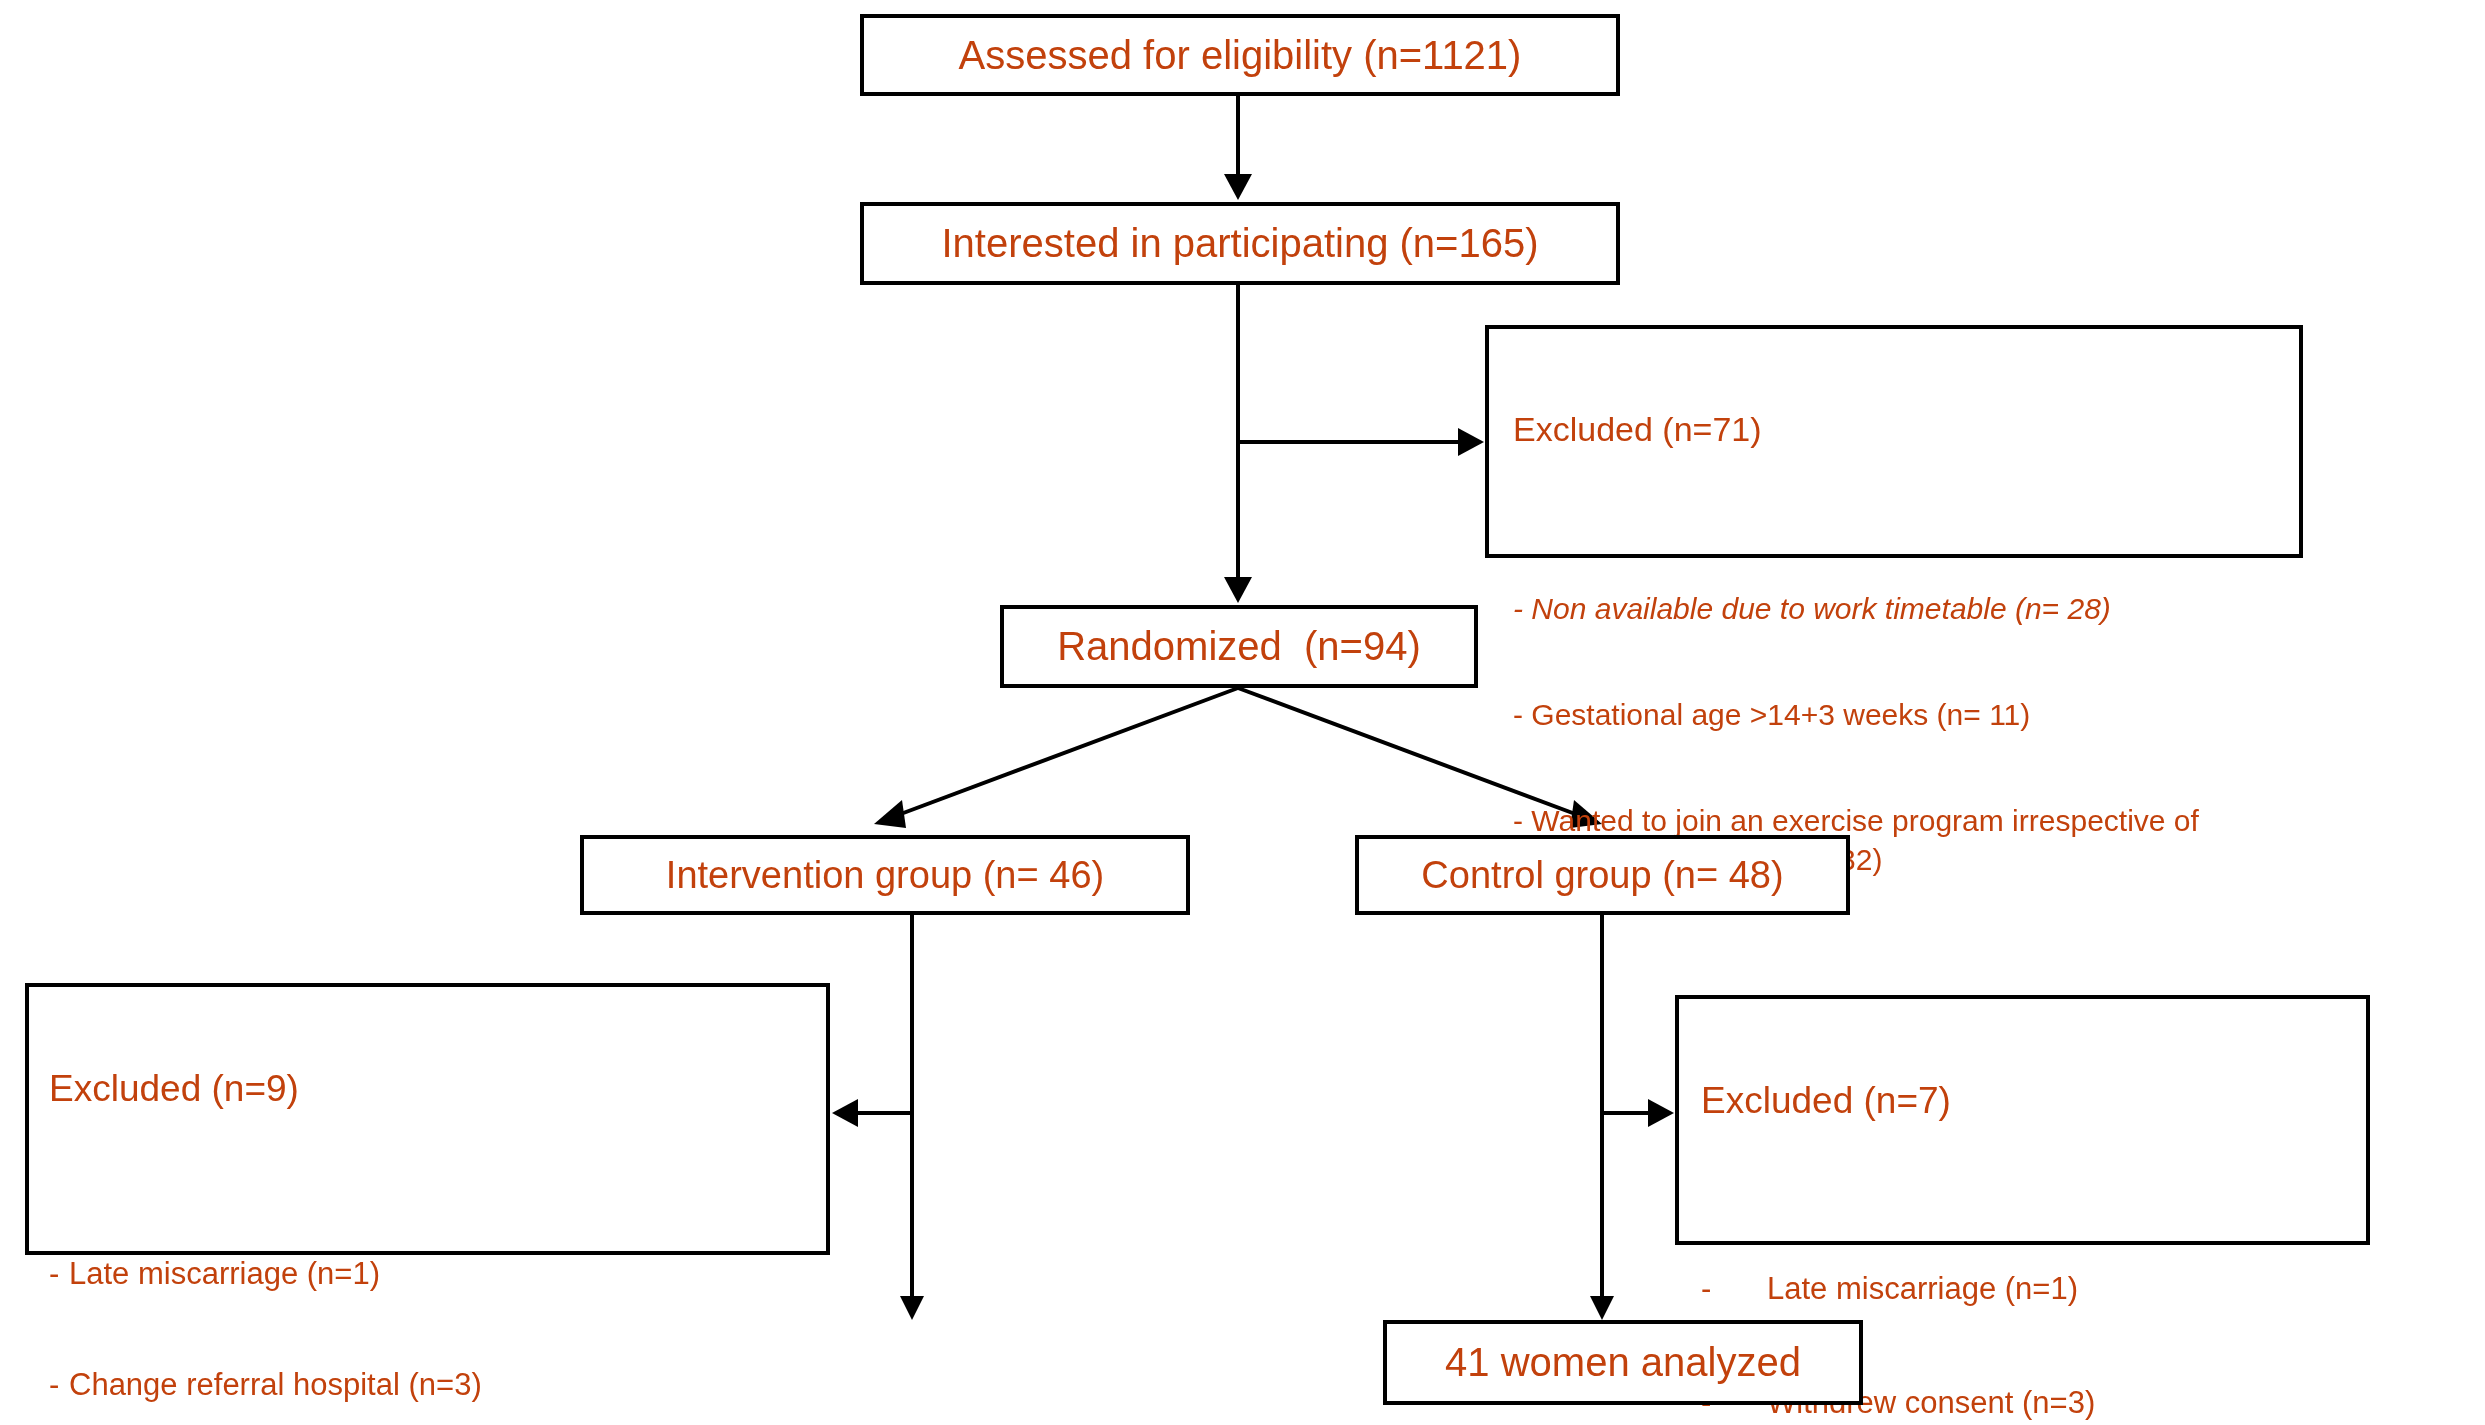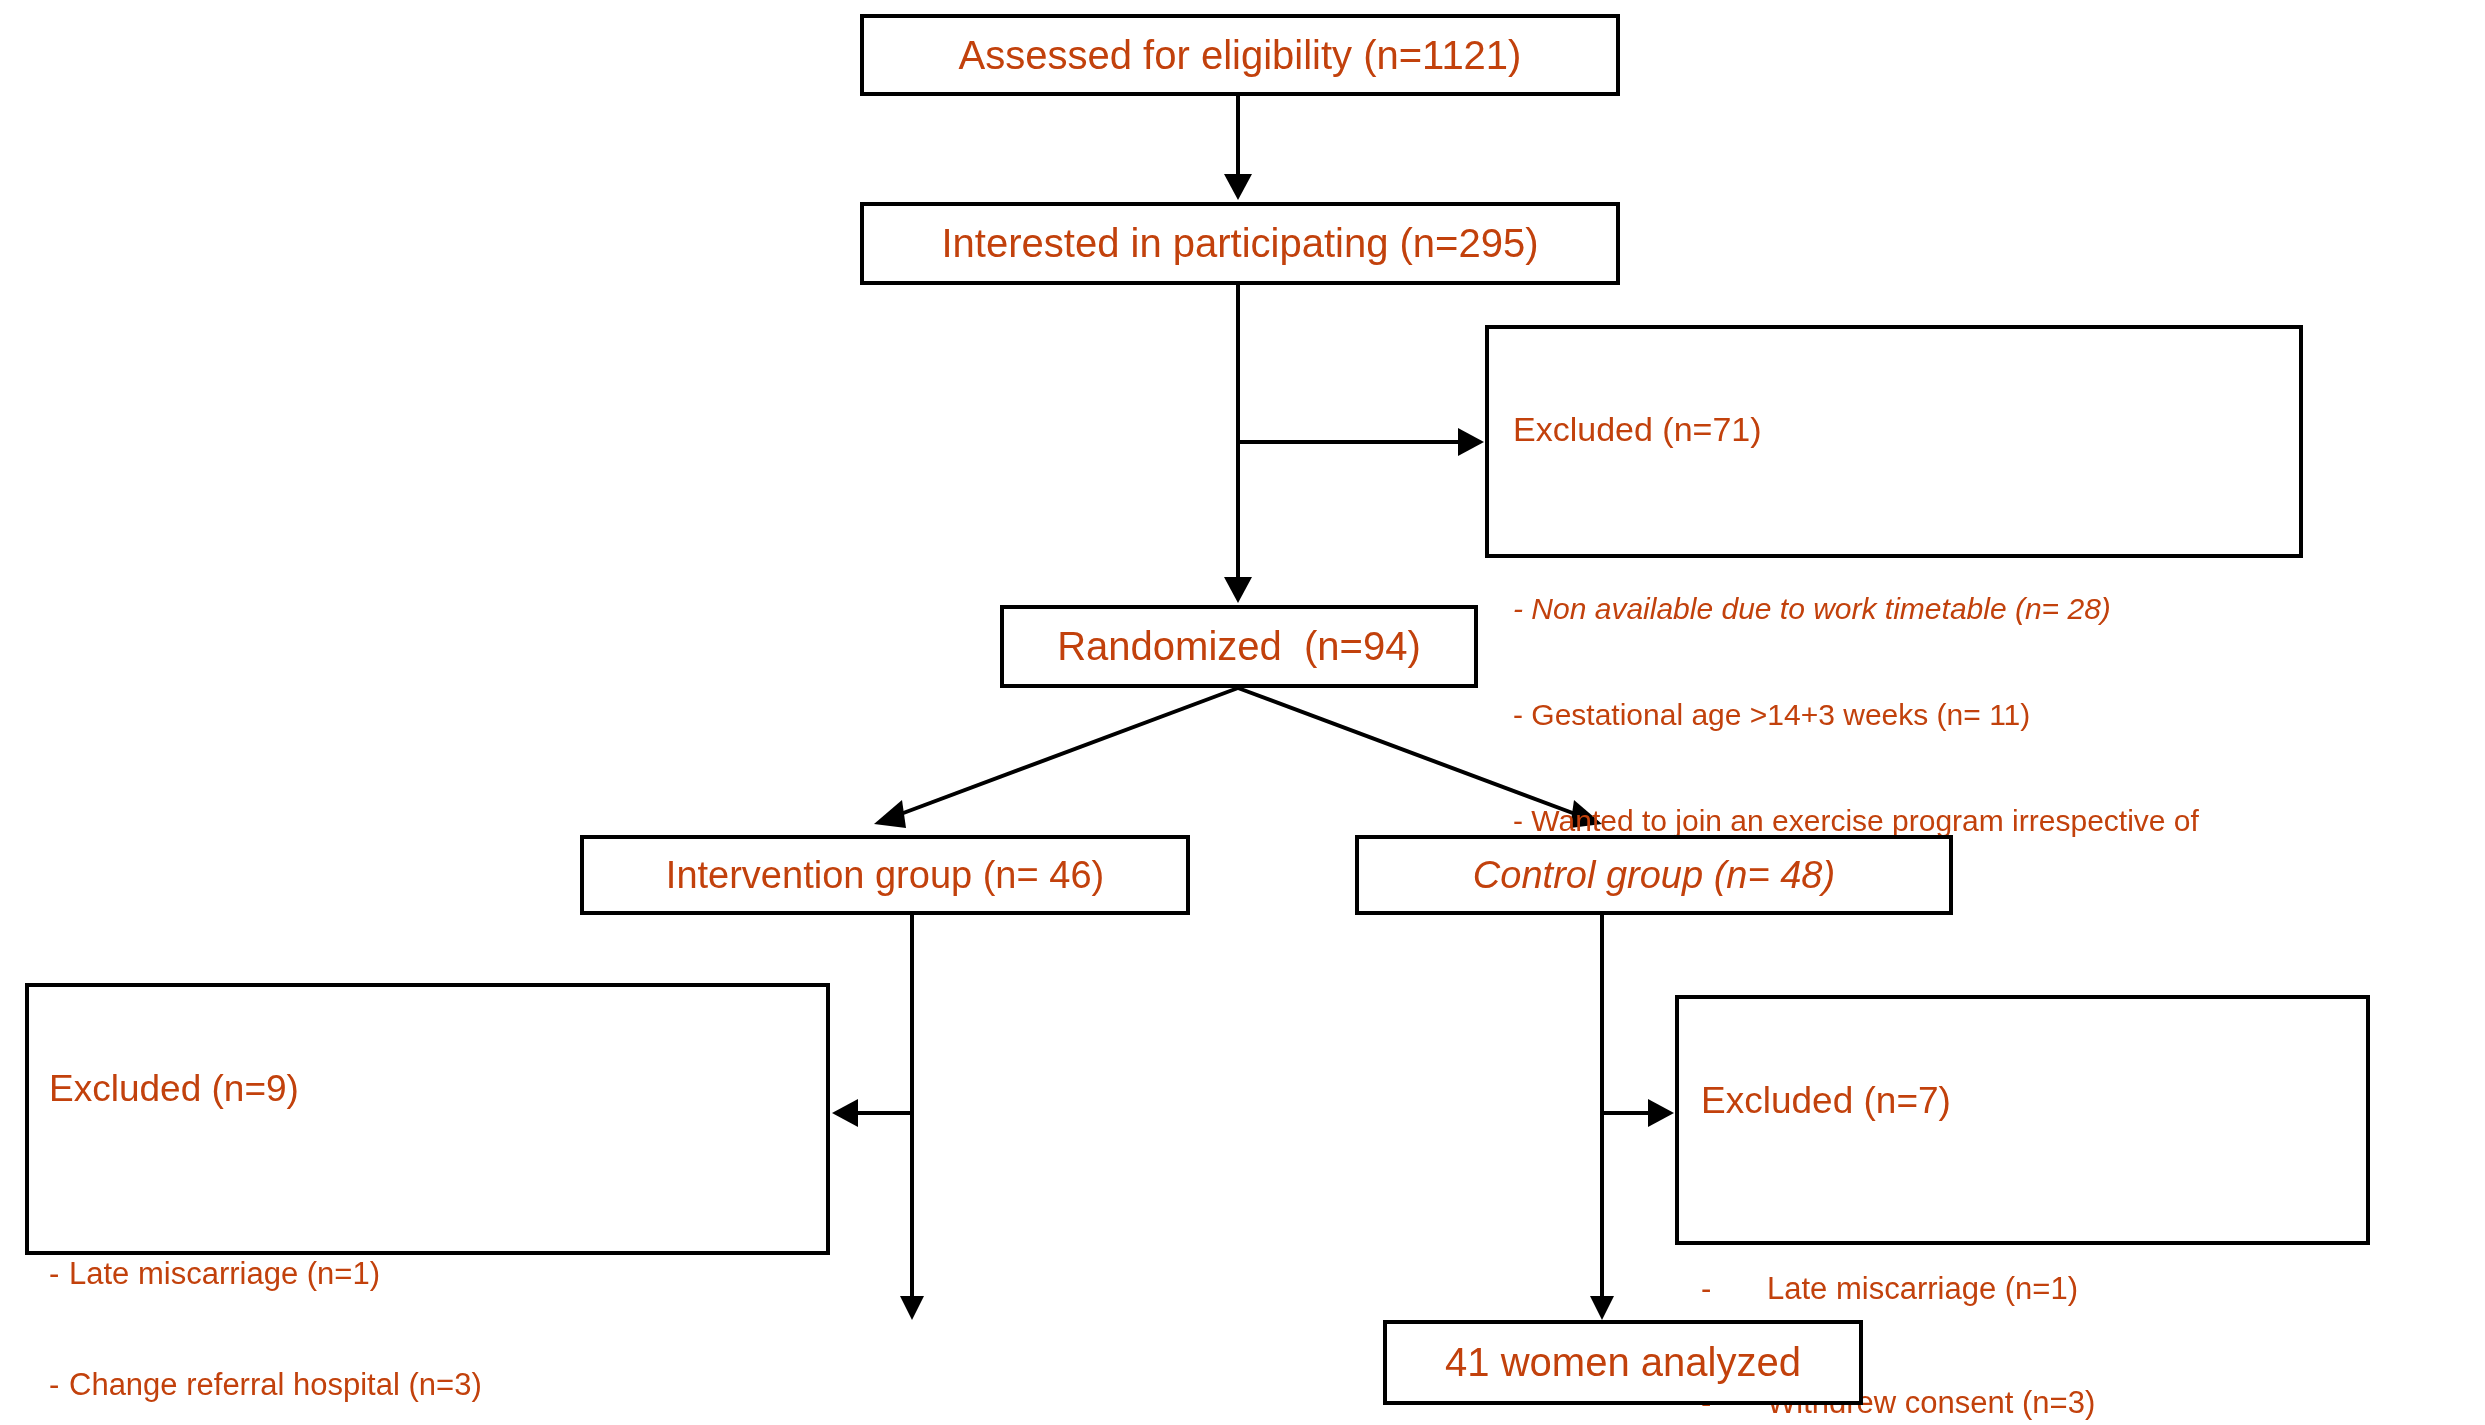--- a/index.html
+++ b/index.html
@@ -120,41 +120,41 @@
       <line x1="1602" y1="1113" x2="1656" y2="1113" stroke="#000000" stroke-width="4"></line>
       <path d="M 1674 1113 L 1648 1099 L 1648 1127 z" fill="#000000"></path>
     </g>
   </svg>
 
   <div class="node center" style="left:860px; top:14px; width:760px; height:82px; font-size:40px;">
     <span>Assessed for eligibility (n=1121)</span>
   </div>
 
   <div class="node center" style="left:860px; top:202px; width:760px; height:83px; font-size:40px;">
-    <span>Interested in participating (n=295)</span>
+    <span>Interested in participating (n=165)</span>
   </div>
 
   <div class="node listbox" style="left:1485px; top:325px; width:818px; height:233px; font-size:30px; padding:14px 0 16px 24px;">
     <span class="node-title" style="font-size:34px; margin-bottom:6px;">Excluded (n=71)</span>
     <span class="bullets">
       <span class="bullet-row" style="line-height:1.30;font-style:italic;">- Non available due to work timetable (n= 28)</span>
       <span class="bullet-row" style="line-height:1.30;">- Gestational age &gt;14+3 weeks (n= 11)</span>
       <span class="bullet-row" style="line-height:1.30; white-space:pre-wrap; width:760px;">- Wanted to join an exercise program irrespective of randomization group (n=32)</span>
     </span>
   </div>
 
   <div class="node center" style="left:1000px; top:605px; width:478px; height:83px; font-size:40px;">
     <span>Randomized  (n=94)</span>
   </div>
 
   <div class="node center" style="left:580px; top:835px; width:610px; height:80px; font-size:38px;">
     <span>Intervention group (n= 46)</span>
   </div>
 
-  <div class="node center" style="left:1355px; top:835px; width:598px; height:80px; font-size:38px;font-style:italic;">
+  <div class="node center" style="left:1355px; top:835px; width:495px; height:80px; font-size:38px;">
     <span>Control group (n= 48)</span>
   </div>
 
   <div class="node listbox" style="left:25px; top:983px; width:805px; height:272px; font-size:31px; padding:12px 0 0 20px;">
     <span class="node-title" style="font-size:37px; margin-bottom:4px;">Excluded (n=9)</span>
     <span class="bullets">
       <span class="bullet-row indented" style="line-height:1.34;">
         <span class="bullet-dash" style="width:20px;">-</span>
         <span class="bullet-text">Late miscarriage (n=1)</span>
       </span>

